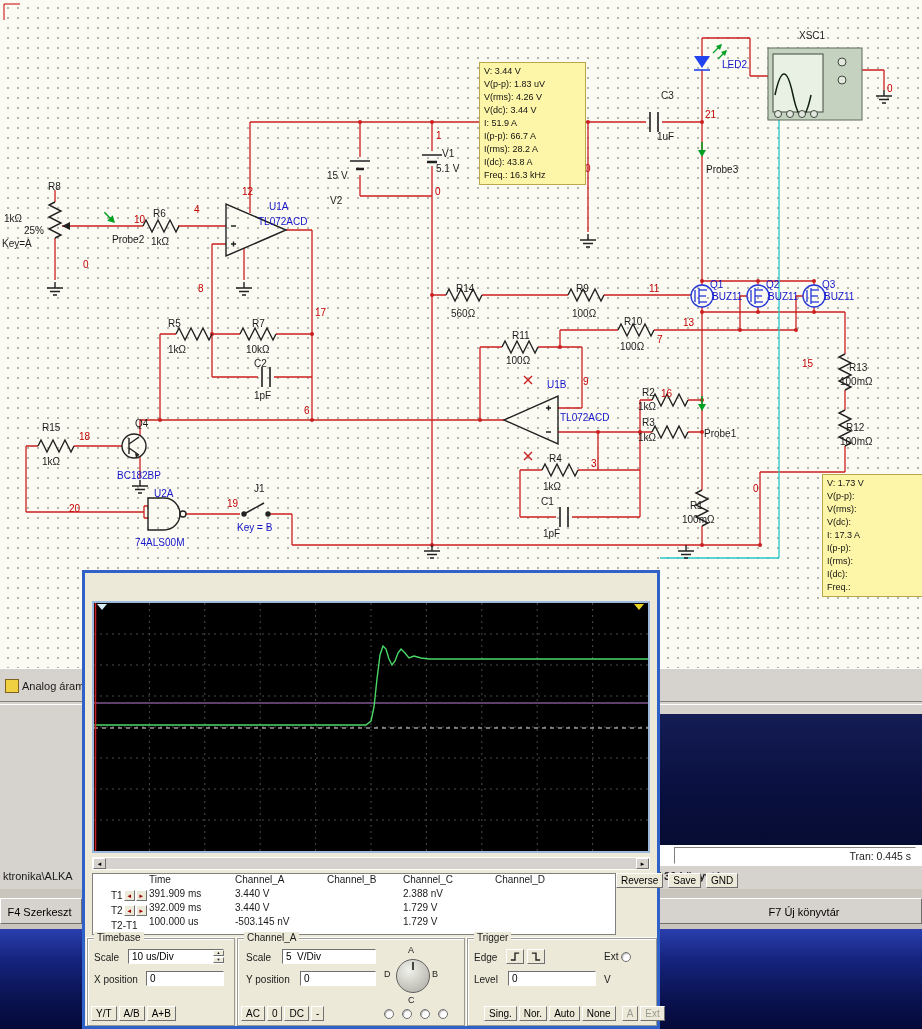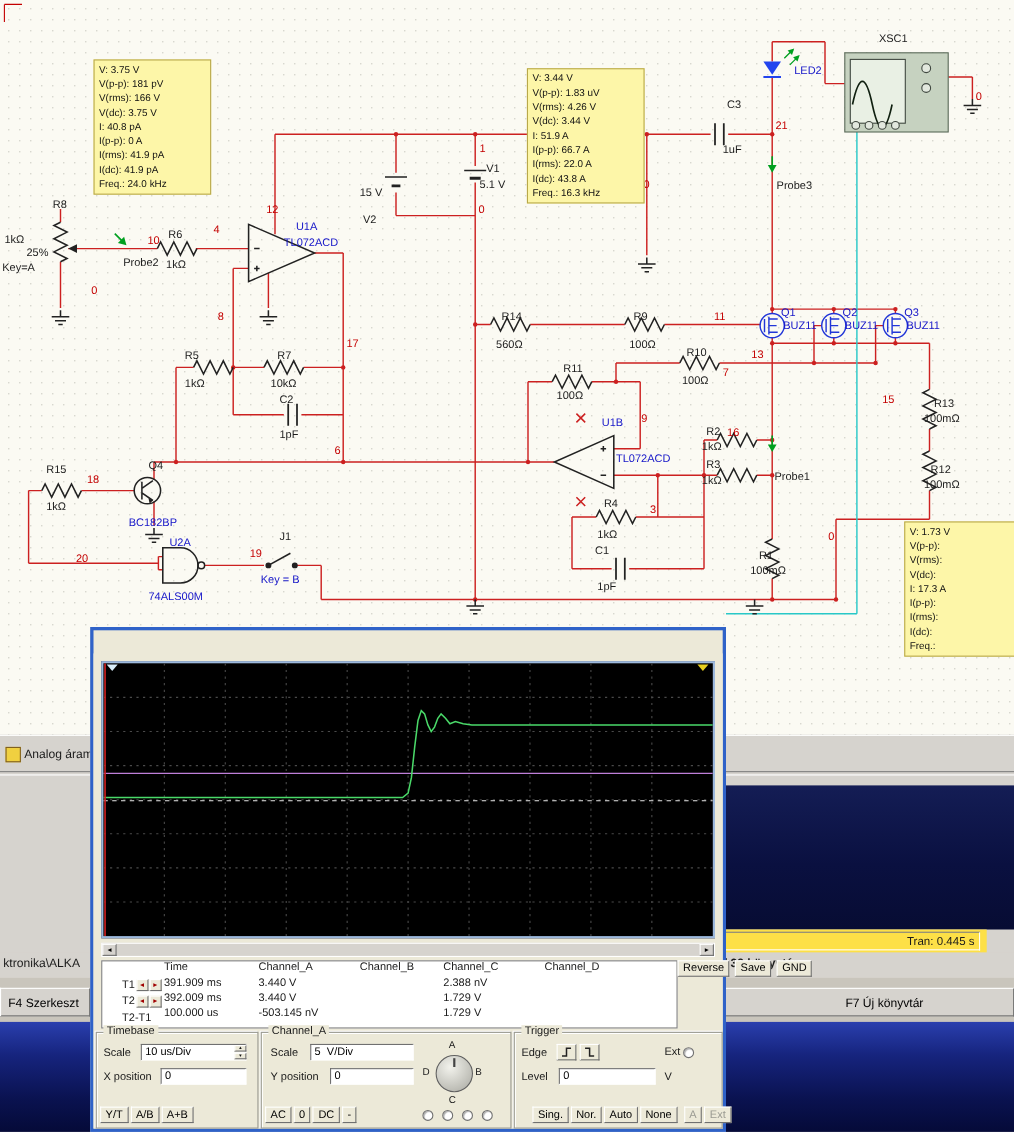--- a/index.html
+++ b/index.html
@@ -17,21 +17,21 @@
              font-size:9px;line-height:13px;color:#111;}
   
   .strip-toolbar{position:absolute;left:0;top:668px;width:922px;height:46px;background:#d6d3ce;
                  border-top:1px solid #fff;}
   .strip-toolbar .divline{position:absolute;left:0;top:32px;width:922px;height:2px;
                  border-top:1px solid #808080;border-bottom:1px solid #fff;}
   .tb-icon{position:absolute;left:5px;top:10px;width:12px;height:12px;background:#f0d040;border:1px solid #806020;}
   .tb-text{position:absolute;left:22px;top:11px;font-size:11px;}
   .dark-panel{position:absolute;left:654px;top:714px;width:268px;height:131px;
               background:linear-gradient(180deg,#141d55 0%,#0a1040 55%,#070c33 100%);}
-  .status-tran{position:absolute;left:629px;top:845px;width:268px;height:21px;background:#fde047;}
+  .status-tran{position:absolute;left:654px;top:845px;width:268px;height:21px;background:#ffffff;}
   .status-cell{position:absolute;left:20px;right:6px;top:2px;bottom:2px;
                border:1px solid;border-color:#808080 #fff #fff #808080;
                font-size:10.5px;text-align:right;padding:2px 4px 0 0;}
   .strip-kk{position:absolute;left:0;top:866px;width:922px;height:23px;background:#d6d3ce;}
   .kk-left{position:absolute;left:3px;top:4px;font-size:11px;}
   .kk-right{position:absolute;left:658px;top:4px;font-size:11px;font-weight:bold;}
   .strip-f{position:absolute;left:0;top:889px;width:922px;height:40px;background:#c9c5bc;}
   .fbtn{position:absolute;top:9px;height:26px;background:#d6d3ce;border:1px solid;
         border-color:#fff #707070 #707070 #fff;font-size:11px;line-height:24px;}
   .fbtn-left{left:0;width:82px;padding-left:3px;}
@@ -354,42 +354,29 @@
         <div class="slabel c-r" style="left: 79px; top: 431px;">18</div>
         <div class="slabel c-r" style="left: 69px; top: 503px;">20</div>
         <div class="slabel c-r" style="left: 227px; top: 498px;">19</div>
         <div class="slabel c-r" style="left: 435px; top: 186px;">0</div>
         <div class="slabel c-r" style="left: 585px; top: 163px;">0</div>
         <div class="slabel c-r" style="left: 83px; top: 259px;">0</div>
         <div class="slabel c-r" style="left: 753px; top: 483px;">0</div>
         <div class="slabel c-r" style="left: 887px; top: 83px;">0</div>
       </div>
 
-    <div class="probe-box" style="left:85px;top:54px;width:97px;">
-        <div class="pb-in">
-          <div>V: 3.75 V</div>
-          <div>V(p-p): 181 pV</div>
-          <div>V(rms): 166 V</div>
-          <div>V(dc): 3.75 V</div>
-          <div>I: 40.8 pA</div>
-          <div>I(p-p): 0 A</div>
-          <div>I(rms): 41.9 pA</div>
-          <div>I(dc): 41.9 pA</div>
-          <div>Freq.: 24.0 kHz</div>
-        </div>
-      </div>
     <div class="probe-box" style="left:479px;top:62px;width:97px;">
         <div class="pb-in">
           <div>V: 3.44 V</div>
           <div>V(p-p): 1.83 uV</div>
           <div>V(rms): 4.26 V</div>
           <div>V(dc): 3.44 V</div>
           <div>I: 51.9 A</div>
           <div>I(p-p): 66.7 A</div>
-          <div>I(rms): 22.0 A</div>
+          <div>I(rms): 28.2 A</div>
           <div>I(dc): 43.8 A</div>
           <div>Freq.: 16.3 kHz</div>
         </div>
       </div>
     <div class="probe-box" style="left:822px;top:474px;width:100px;">
         <div class="pb-in">
           <div>V: 1.73 V</div>
           <div>V(p-p):</div>
           <div>V(rms):</div>
           <div>V(dc):</div>

